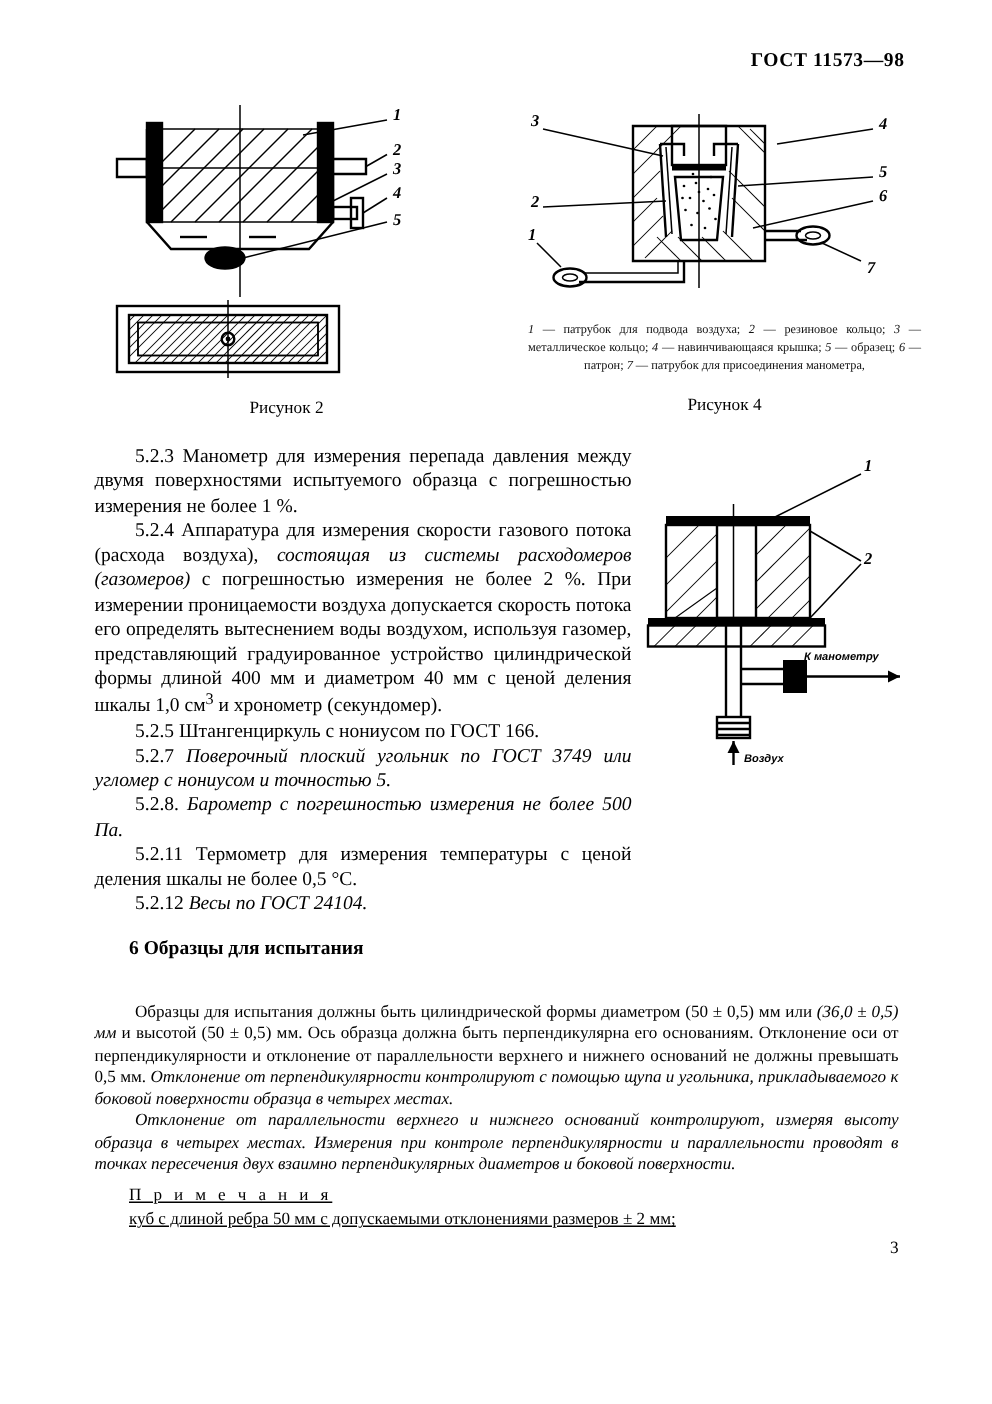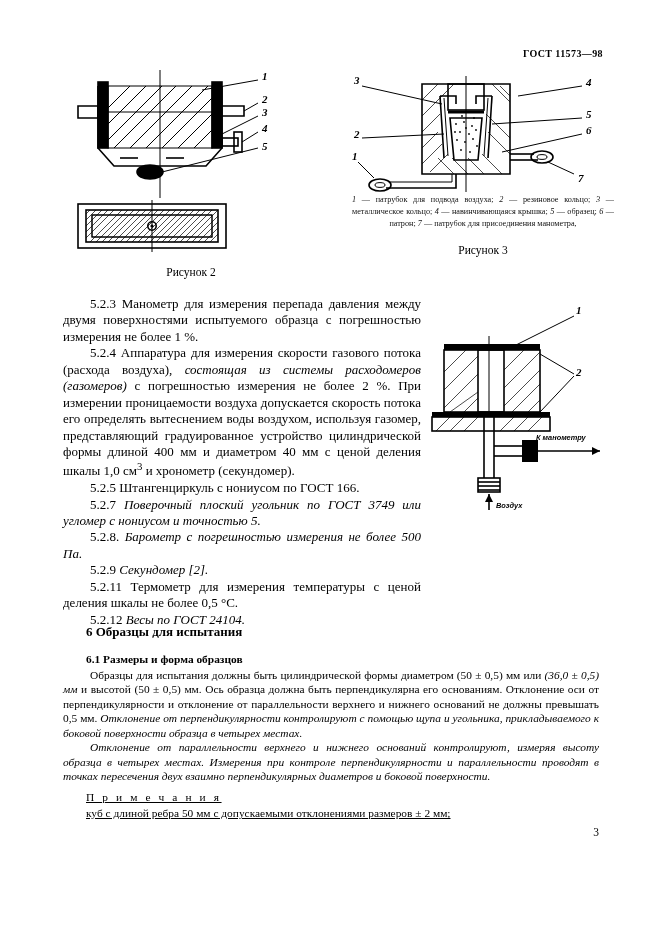--- a/index.html
+++ b/index.html
@@ -16,25 +16,25 @@
     overflow: hidden;
   }
   .page {
     position: absolute;
     inset: 0;
   }
 
   
   .doc-header {
     position: absolute;
-    top: 48px;
+    top: 32px;
     right: 58px;
     font-family: "Liberation Serif", serif;
     font-weight: bold;
-    font-size: 10px;
+    font-size: 13px;
     letter-spacing: 0.4px;
   }
 
   
   .fig-block {
     position: absolute;
   }
   .fig-art {
     position: relative;
   }
@@ -312,22 +312,22 @@
         <text class="lbl" x="2" y="22">3</text>
         <text class="lbl" x="2" y="76">2</text>
         <text class="lbl" x="0" y="98">1</text>
         <text class="lbl" x="234" y="24">4</text>
         <text class="lbl" x="234" y="56">5</text>
         <text class="lbl" x="234" y="72">6</text>
         <text class="lbl" x="226" y="120">7</text>
       </svg>
     </div>
 
-    <div class="fig-legend" style="margin-top:0"><i>1</i> — патрубок для подвода воздуха; <i>2</i> — резиновое кольцо; <i>3</i> — металлическое кольцо; <i>4</i> — навинчивающаяся крышка; <i>5</i> — образец; <i>6</i> — патрон; <i>7</i> — патрубок для присоединения манометра,</div>
-    <div class="fig-caption">Рисунок 3</div>
+    <div class="fig-legend" style="margin-top:20px"><i>1</i> — патрубок для подвода воздуха; <i>2</i> — резиновое кольцо; <i>3</i> — металлическое кольцо; <i>4</i> — навинчивающаяся крышка; <i>5</i> — образец; <i>6</i> — патрон; <i>7</i> — патрубок для присоединения манометра,</div>
+    <div class="fig-caption">Рисунок 4</div>
   </div>
 
   <div class="fig-block" id="fig4-block">
     <div class="fig-art">
       <svg width="218" height="216" viewBox="0 0 218 216">
 
         <rect x="20" y="48" width="96" height="6" class="solidfill"></rect>
 
         <rect x="20" y="54" width="96" height="62" class="ln med" fill="#fff"></rect>
 
@@ -390,30 +390,26 @@
     </div>
 
   </div>
 
   <div class="col-left">
     <p>5.2.3  Манометр для измерения перепада давления между двумя поверхностями испытуемого образца с погрешностью измерения не более 1 %.</p>
     <p>5.2.4  Аппаратура для измерения скорости газового потока (расхода воздуха), <i>состоящая из системы расходомеров (газомеров)</i> с погрешностью измерения не более 2 %. При измерении проницаемости воздуха допускается скорость потока его определять вытеснением воды воздухом, используя газомер, представляющий градуированное устройство цилиндрической формы длиной 400 мм и диаметром 40 мм с ценой деления шкалы 1,0 см<sup>3</sup> и хронометр (секундомер).</p>
     <p>5.2.5  Штангенциркуль с нониусом по ГОСТ 166.</p>
     <p>5.2.7  <i>Поверочный плоский угольник по ГОСТ 3749 или угломер с нониусом и точностью 5.</i></p>
     <p>5.2.8.  <i>Барометр с погрешностью измерения не более 500 Па.</i></p>
-    <p>5.2.9  <i>Секундомер [2].</i></p>
     <p>5.2.11  Термометр для измерения температуры с ценой деления шкалы не более 0,5 °С.</p>
     <p>5.2.12  <i>Весы по ГОСТ 24104.</i></p>
   </div>
 
   <div id="sec6-head">6  Образцы для испытания</div>
 
-  <div class="full-wide" id="sec6-sub" style="left:86px;width:513px;font-weight:bold;">
-    <p>6.1  Размеры и форма образцов</p>
-  </div>
 
   <div class="full-wide" id="sec6-body">
     <p class="ind">Образцы для испытания должны быть цилиндрической формы диаметром (50 ±  0,5) мм или <i>(36,0 ± 0,5) мм</i> и высотой (50 ± 0,5) мм. Ось образца должна быть перпендикулярна его основаниям. Отклонение оси от перпендикулярности и отклонение от параллельности верхнего и нижнего оснований не должны превышать 0,5 мм. <i>Отклонение от перпендикулярности контролируют с помощью щупа и угольника, прикладываемого к боковой поверхности образца в четырех местах.</i></p>
     <p class="ind"><i>Отклонение от параллельности верхнего и нижнего оснований контролируют, измеряя высоту образца в четырех местах. Измерения при контроле перпендикулярности и параллельности проводят в точках пересечения двух взаимно перпендикулярных диаметров и боковой поверхности.</i></p>
   </div>
 
   <div class="full-wide" id="notes">
     <p class="notes-title">П р и м е ч а н и я</p>
     <p>куб с длиной ребра 50 мм с допускаемыми отклонениями размеров ± 2 мм;</p>
   </div>

